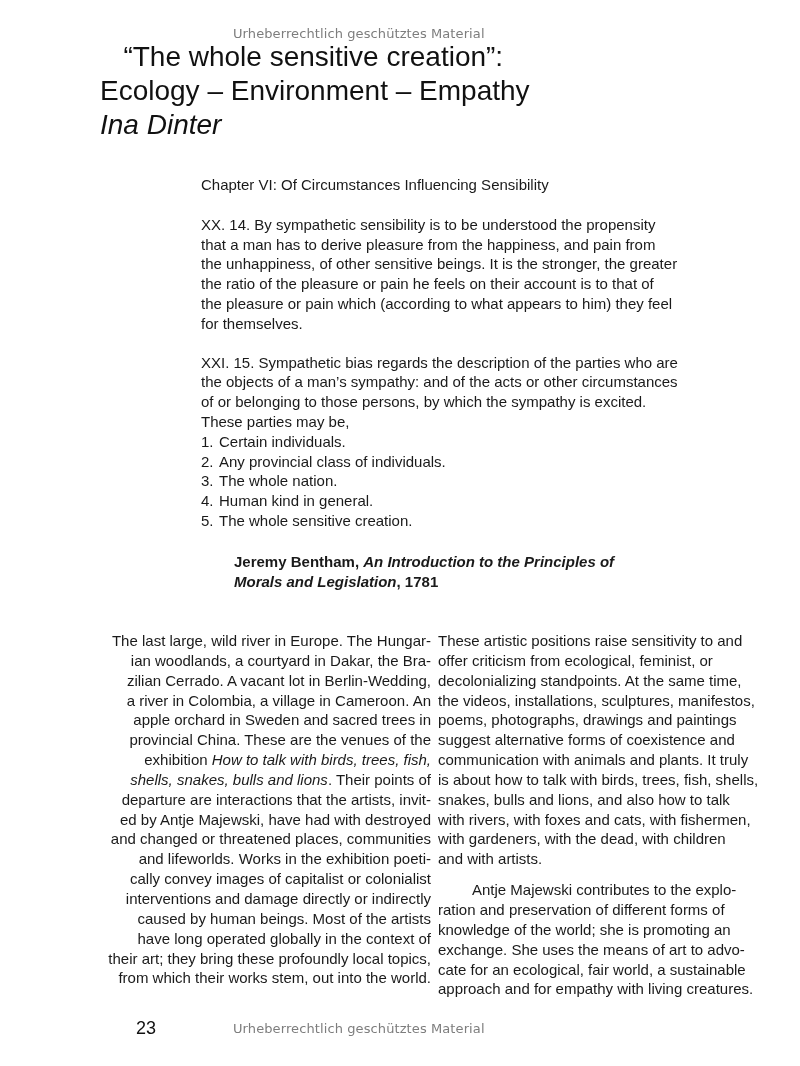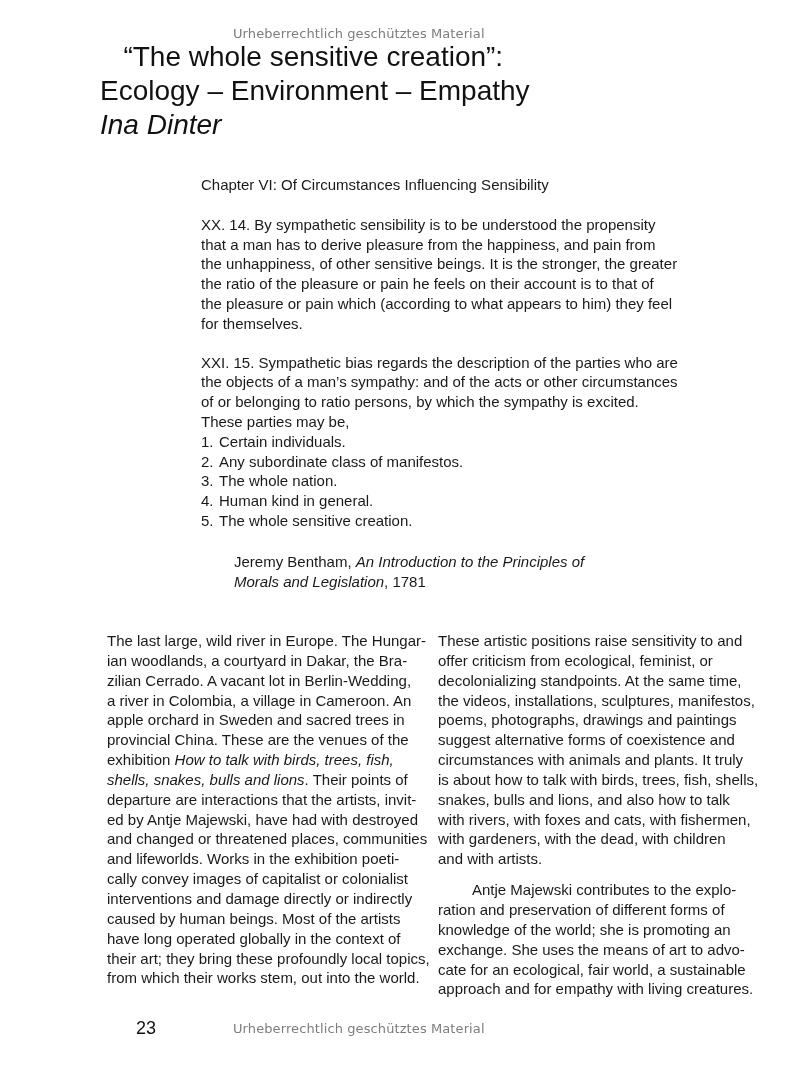--- a/index.html
+++ b/index.html
@@ -13,24 +13,24 @@
   .title-block div { white-space: nowrap; }
   .title-line1 { margin-left: -3px; text-align: center; }
   .author { font-style: italic; }
   .epigraph { position: absolute; left: 186px; top: 175px; width: 510px; font-size: 15px; line-height: 19.8px; color: #1a1a1a; margin-left: 15px; }
   .epigraph p { margin: 0; }
   .chapter { margin-bottom: 20px !important; }
   .para { margin-bottom: 19px !important; }
   .list { margin: 0; padding: 0; list-style: none; }
   .list li { white-space: nowrap; }
   .list .num { display: inline-block; width: 18px; }
-  .citation { margin-top: 21px !important; margin-left: 33px !important; }
+  .citation { margin-top: 21px !important; margin-left: 33px !important; font-weight: bold; }
   .citation .it { font-style: italic; }
   .col { position: absolute; top: 631px; font-size: 15px; line-height: 19.85px; color: #1a1a1a; }
-  .col-left { left: 107px; width: 330px; }
+  .col-left { left: 101px; width: 330px; text-align: right; }
   .col-right { left: 438px; width: 335px; }
   .col .line { white-space: nowrap; display: block; }
   .col .it { font-style: italic; }
   .indent { padding-left: 34px; margin-top: 11px; }
   .page-number { position: absolute; left: 136px; top: 1018px; font-size: 18px; color: #111; }
 </style>
 </head>
 <body>
 
 <div class="watermark wm-top">Urheberrechtlich geschütztes Material</div>
@@ -47,26 +47,26 @@
     <span class="line" style="display:block;white-space:nowrap">XX. 14. By sympathetic sensibility is to be understood the propensity</span>
     <span style="display:block;white-space:nowrap">that a man has to derive pleasure from the happiness, and pain from</span>
     <span style="display:block;white-space:nowrap">the unhappiness, of other sensitive beings. It is the stronger, the greater</span>
     <span style="display:block;white-space:nowrap">the ratio of the pleasure or pain he feels on their account is to that of</span>
     <span style="display:block;white-space:nowrap">the pleasure or pain which (according to what appears to him) they feel</span>
     <span style="display:block;white-space:nowrap">for themselves.</span>
   </p>
   <p>
     <span style="display:block;white-space:nowrap">XXI. 15. Sympathetic bias regards the description of the parties who are</span>
     <span style="display:block;white-space:nowrap">the objects of a man’s sympathy: and of the acts or other circumstances</span>
-    <span style="display:block;white-space:nowrap">of or belonging to ratio persons, by which the sympathy is excited.</span>
+    <span style="display:block;white-space:nowrap">of or belonging to those persons, by which the sympathy is excited.</span>
     <span style="display:block;white-space:nowrap">These parties may be,</span>
   </p>
   <ul class="list">
     <li><span class="num">1.</span><span>Certain individuals.</span></li>
-    <li><span class="num">2.</span><span>Any subordinate class of manifestos.</span></li>
+    <li><span class="num">2.</span><span>Any provincial class of individuals.</span></li>
     <li><span class="num">3.</span><span>The whole nation.</span></li>
     <li><span class="num">4.</span><span>Human kind in general.</span></li>
     <li><span class="num">5.</span><span>The whole sensitive creation.</span></li>
   </ul>
   <p class="citation">
     <span>Jeremy Bentham, </span><span class="it">An Introduction to the Principles of</span><br>
     <span class="it">Morals and Legislation</span><span>, 1781</span>
   </p>
 </div>
 
@@ -91,21 +91,21 @@
   <span class="line">from which their works stem, out into the world.</span>
 </div>
 
 <div class="col col-right">
   <span class="line">These artistic positions raise sensitivity to and</span>
   <span class="line">offer criticism from ecological, feminist, or</span>
   <span class="line">decolonializing standpoints. At the same time,</span>
   <span class="line">the videos, installations, sculptures, manifestos,</span>
   <span class="line">poems, photographs, drawings and paintings</span>
   <span class="line">suggest alternative forms of coexistence and</span>
-  <span class="line">circumstances with animals and plants. It truly</span>
+  <span class="line">communication with animals and plants. It truly</span>
   <span class="line">is about how to talk with birds, trees, fish, shells,</span>
   <span class="line">snakes, bulls and lions, and also how to talk</span>
   <span class="line">with rivers, with foxes and cats, with fishermen,</span>
   <span class="line">with gardeners, with the dead, with children</span>
   <span class="line">and with artists.</span>
   <span class="line indent">Antje Majewski contributes to the explo-</span>
   <span class="line">ration and preservation of different forms of</span>
   <span class="line">knowledge of the world; she is promoting an</span>
   <span class="line">exchange. She uses the means of art to advo-</span>
   <span class="line">cate for an ecological, fair world, a sustainable</span>

